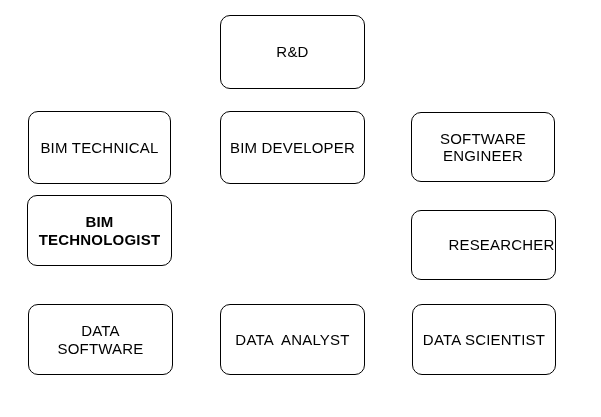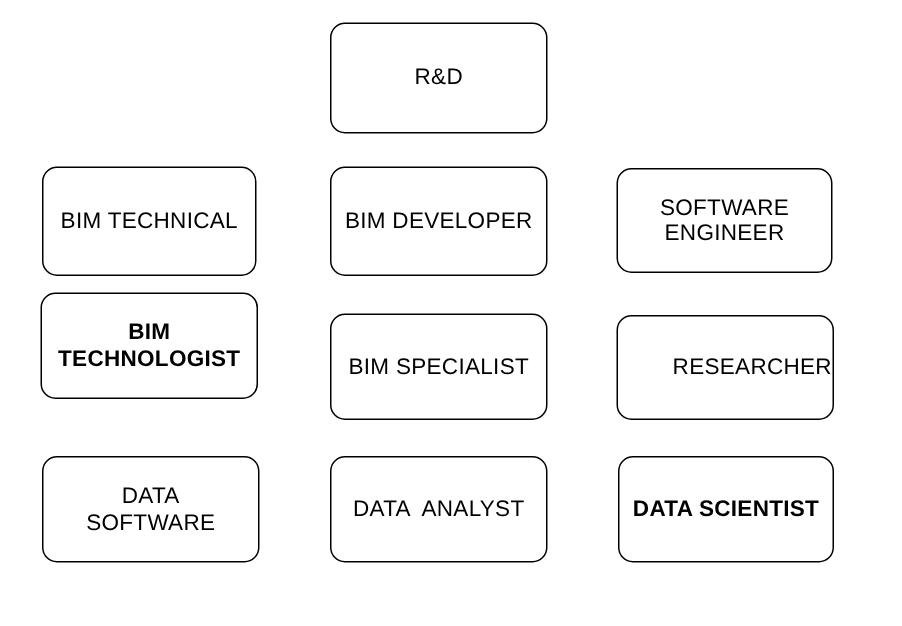--- a/index.html
+++ b/index.html
@@ -37,21 +37,21 @@
   
   .n-rd              { left: 220px; top: 15px;  width: 145px; height: 74px; }
   .n-bim-technical   { left: 28px;  top: 111px; width: 143px; height: 73px; }
   .n-bim-developer   { left: 220px; top: 111px; width: 145px; height: 73px; justify-content: center; }
   .n-software-eng    { left: 411px; top: 112px; width: 144px; height: 70px; }
   .n-bim-technologist{ left: 27px;  top: 195px; width: 145px; height: 71px; font-weight: bold; }
   .n-bim-specialist  { left: 220px; top: 209px; width: 145px; height: 71px; }
   .n-researcher      { left: 411px; top: 210px; width: 145px; height: 70px; padding-left: 44px; }
   .n-data-engineer   { left: 28px;  top: 304px; width: 145px; height: 71px; }
   .n-data-analyst    { left: 220px; top: 304px; width: 145px; height: 71px; }
-  .n-data-scientist  { left: 412px; top: 304px; width: 144px; height: 71px; font-weight: bold; }
+  .n-data-scientist  { left: 412px; top: 304px; width: 144px; height: 71px; }
 </style>
 </head>
 <body>
 
 <div class="canvas">
 
   <div class="node n-rd">
     <span class="node-label">R&amp;D</span>
   </div>
 
@@ -64,23 +64,20 @@
   </div>
 
   <div class="node n-software-eng">
     <span class="node-label">SOFTWARE ENGINEER</span>
   </div>
 
   <div class="node n-bim-technologist">
     <span class="node-label">BIM TECHNOLOGIST</span>
   </div>
 
-  <div class="node n-bim-specialist">
-    <span class="node-label">BIM SPECIALIST</span>
-  </div>
 
   <div class="node n-researcher">
     <span class="node-label">RESEARCHER</span>
   </div>
 
   <div class="node n-data-engineer">
     <span class="node-label">DATA SOFTWARE</span>
   </div>
 
   <div class="node n-data-analyst">

